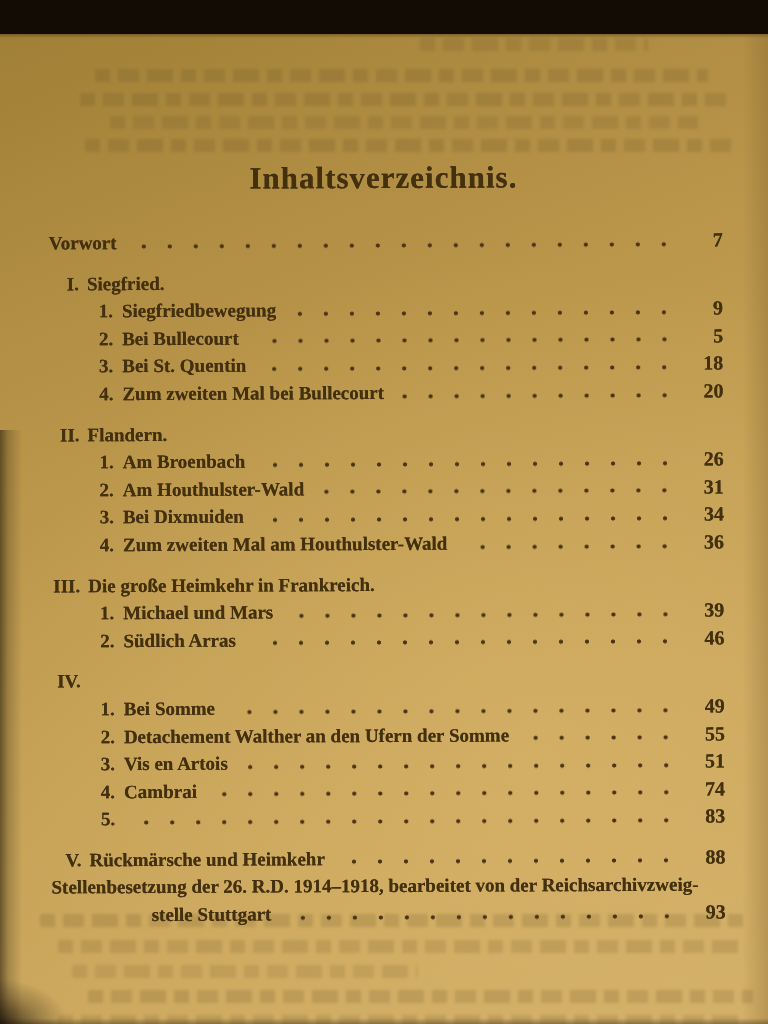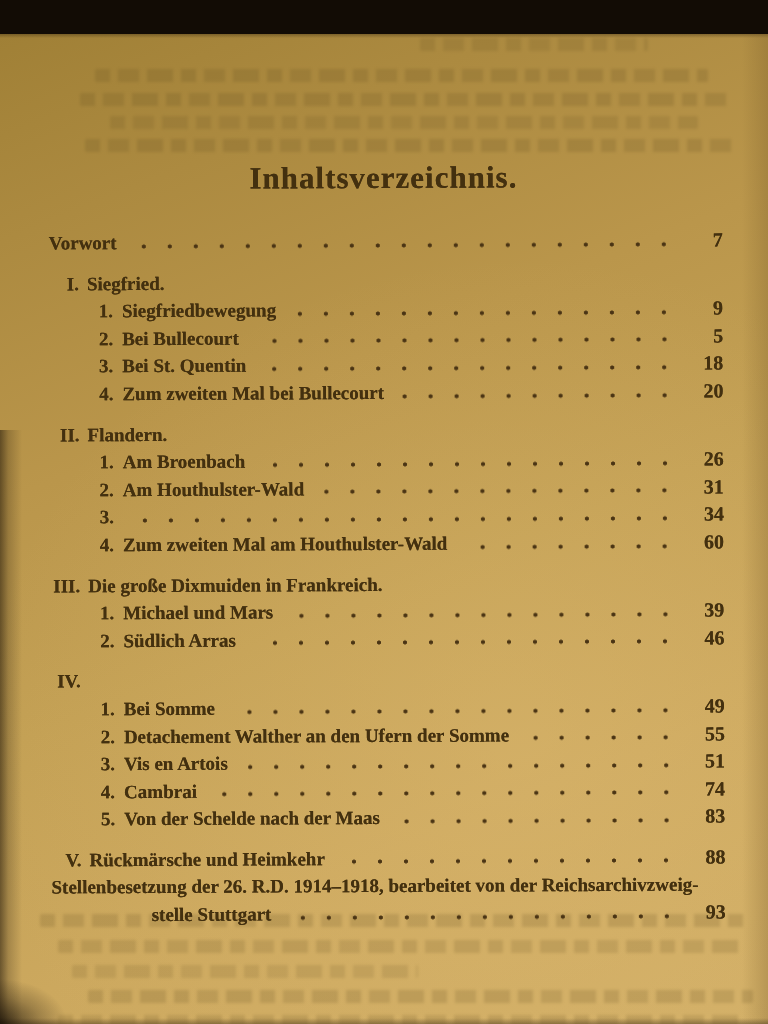--- a/index.html
+++ b/index.html
@@ -171,32 +171,33 @@
           <span class="pagenum">26</span>
         </div>
         <div class="row arabic">
           <span class="numeral">2.</span>
           <span class="label">Am Houthulster-Wald</span>
           <span class="leader"></span>
           <span class="pagenum">31</span>
         </div>
         <div class="row arabic">
           <span class="numeral">3.</span>
+          <span class="label">Bei Dixmuiden</span>
           <span class="leader"></span>
           <span class="pagenum">34</span>
         </div>
         <div class="row arabic">
           <span class="numeral">4.</span>
           <span class="label">Zum zweiten Mal am Houthulster-Wald</span>
           <span class="leader"></span>
-          <span class="pagenum">60</span>
+          <span class="pagenum">36</span>
         </div>
         <div class="row roman gap">
           <span class="numeral">III.</span>
-          <span class="label">Die große Dixmuiden in Frankreich.</span>
+          <span class="label">Die große Heimkehr in Frankreich.</span>
           <span class="spacer"></span>
         </div>
         <div class="row arabic">
           <span class="numeral">1.</span>
           <span class="label">Michael und Mars</span>
           <span class="leader"></span>
           <span class="pagenum">39</span>
         </div>
         <div class="row arabic">
           <span class="numeral">2.</span>
@@ -227,21 +228,20 @@
           <span class="pagenum">51</span>
         </div>
         <div class="row arabic">
           <span class="numeral">4.</span>
           <span class="label">Cambrai</span>
           <span class="leader"></span>
           <span class="pagenum">74</span>
         </div>
         <div class="row arabic">
           <span class="numeral">5.</span>
-          <span class="label">Von der Schelde nach der Maas</span>
           <span class="leader"></span>
           <span class="pagenum">83</span>
         </div>
         <div class="row roman gap">
           <span class="numeral">V.</span>
           <span class="label">Rückmärsche und Heimkehr</span>
           <span class="leader"></span>
           <span class="pagenum">88</span>
         </div>
         <div class="row root">

